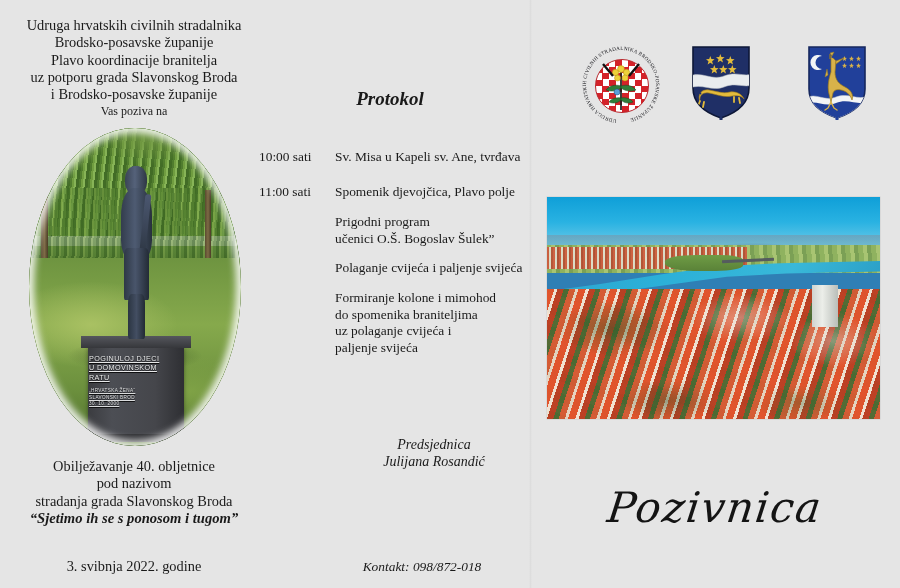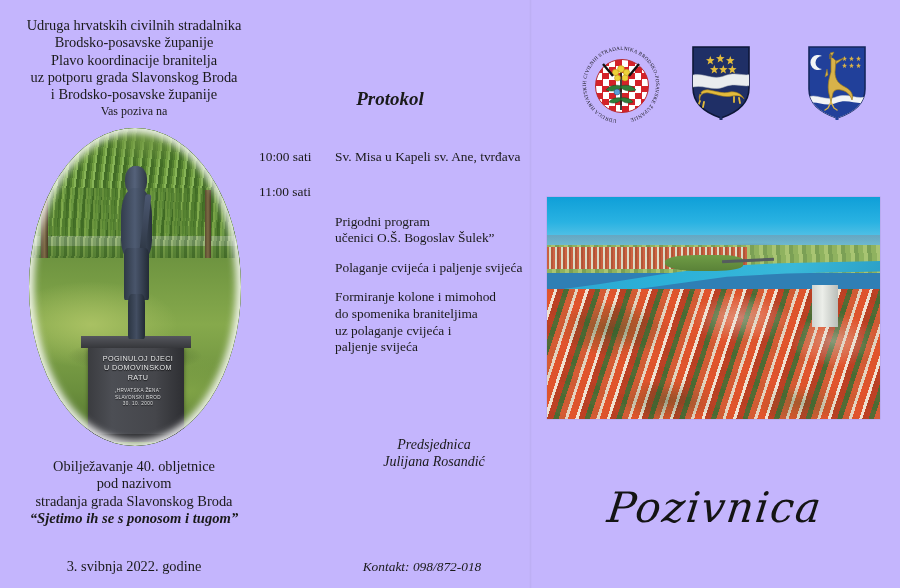--- a/index.html
+++ b/index.html
@@ -9,21 +9,21 @@
   }
   body {
     font-family: "Liberation Serif", "DejaVu Serif", serif;
     color: #1a1a1a;
   }
 
   #page {
     position: relative;
     width: 900px;
     height: 588px;
-    background: #c4b5fd;
+    background: #e5e5e5;
     overflow: hidden;
   }
 
   
   .fold {
     position: absolute;
     top: 0;
     left: 529px;
     width: 3px;
     height: 588px;
@@ -166,25 +166,25 @@
     left: 0; top: 125px; width: 212px; height: 7px;
     background: linear-gradient(to bottom, #c9cfc6, #aab2a4);
     opacity: .8;
   }
 
   .ped-text {
     position: absolute;
     left: 60px;
     top: 226px;
     width: 98px;
-    text-align: center;
     color: #e8e9ea;
     font-family: "Liberation Sans", sans-serif;
     letter-spacing: 0.4px;
     text-shadow: 0 1px 1px rgba(0,0,0,0.8);
+    text-decoration: underline;
   }
   .ped-main { font-size: 7.2px; line-height: 9.4px; }
   .ped-sub { font-size: 4.6px; line-height: 6.3px; margin-top: 6px; opacity: .92; }
 
   .oval-fade {
     position: absolute;
     left: 0; top: 0; width: 212px; height: 318px;
     border-radius: 50%;
     box-shadow: inset 0 0 7px 5px rgba(255,255,255,0.85);
     pointer-events: none;
@@ -487,20 +487,21 @@
 
     <div class="sched">
 
       <div class="sched-row">
         <div class="sched-time">10:00 sati</div>
         <div class="sched-desc">Sv. Misa u Kapeli sv. Ane, tvrđava</div>
       </div>
 
       <div class="sched-row" style="margin-bottom:14px;">
         <div class="sched-time">11:00 sati</div>
+        <div class="sched-desc">Spomenik djevojčica, Plavo polje</div>
       </div>
 
       <div class="sched-sub" style="white-space:pre-line;">Prigodni program
 učenici O.Š. Bogoslav Šulek”</div>
       <div class="sched-sub" style="white-space:pre-line;">Polaganje cvijeća i paljenje svijeća</div>
       <div class="sched-sub" style="white-space:pre-line;">Formiranje kolone i mimohod
 do spomenika braniteljima
 uz polaganje cvijeća i
 paljenje svijeća</div>
     </div>

